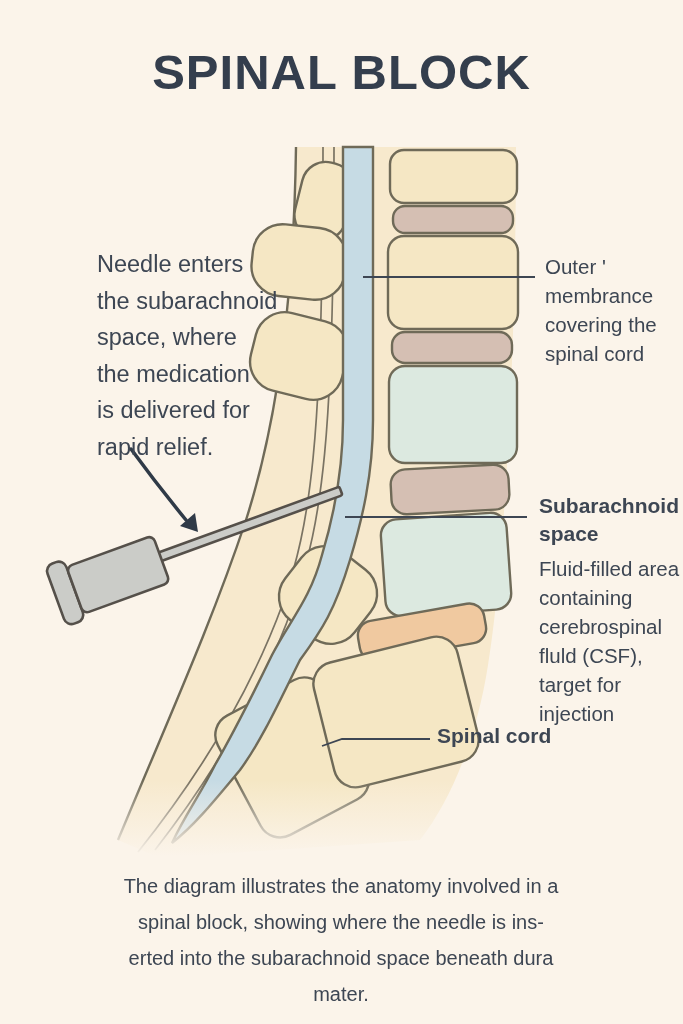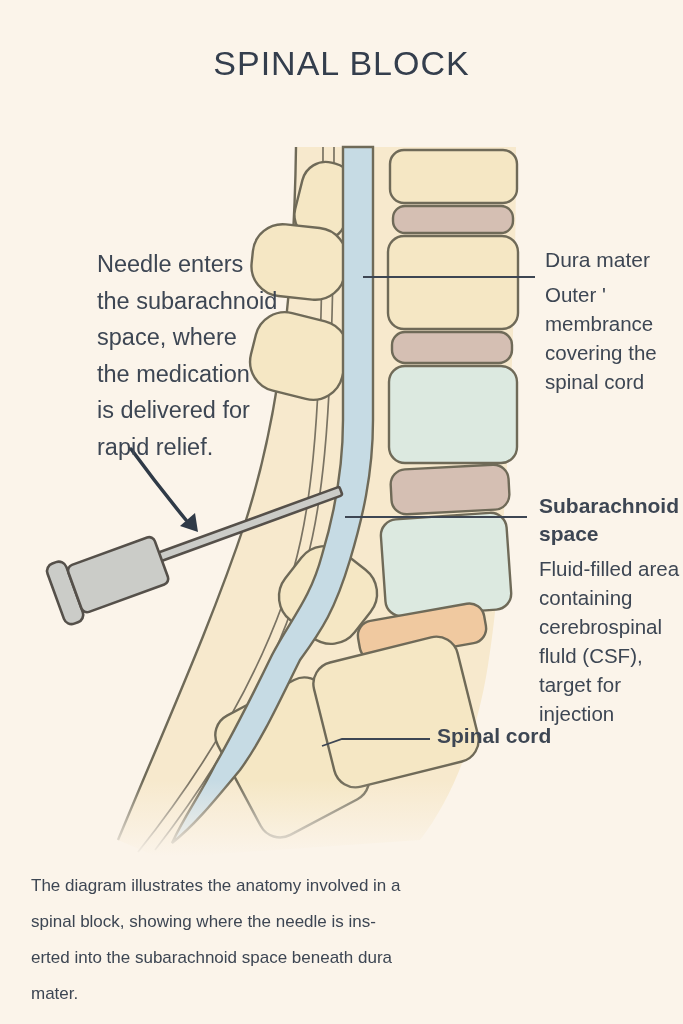--- a/index.html
+++ b/index.html
@@ -9,37 +9,37 @@
     --needle_gray:#cbccc8; --needle_outline:#55504a; --leader_line:#3d4653;
   }
   *{margin:0;padding:0;box-sizing:border-box;}
   body{font-family:"Liberation Sans",sans-serif;background:#888;}
   .page{
     position:relative;width:683px;height:1024px;margin:0 auto;
     background:var(--background);overflow:hidden;
   }
   .title{
     position:absolute;top:44px;left:0;width:683px;text-align:center;
-    font-size:34px;font-weight:normal;letter-spacing:1px;color:var(--title_text);
+    font-size:49px;font-weight:bold;letter-spacing:1px;color:var(--title_text);
   }
   .note{
     position:absolute;color:var(--body_text);white-space:pre-line;margin-left:40px;
   }
   .left-note{
     left:57px;top:246px;width:220px;font-size:23.5px;line-height:36.5px;
   }
   .label-title{font-size:21px;line-height:28px;color:var(--body_text);white-space:pre-line;}
   .label-title.bold{font-weight:bold;}
   .label-desc{font-size:20.5px;line-height:29px;color:var(--body_text);white-space:pre-line;margin-top:6px;}
   .dura-label{position:absolute;left:545px;top:246px;width:135px;}
   .sub-label{position:absolute;left:539px;top:492px;width:150px;}
   .cord-label{position:absolute;left:437px;top:722px;width:242px;}
   .caption{
-    position:absolute;left:31px;top:868px;width:620px;text-align:left;
-    font-size:17px;line-height:36px;color:var(--body_text);white-space:pre-line;
+    position:absolute;left:31px;top:868px;width:620px;text-align:center;
+    font-size:20px;line-height:36px;color:var(--body_text);white-space:pre-line;
   }
   svg.illustration{position:absolute;left:0;top:0;}
   .outline-stroke{stroke:var(--outline);stroke-width:2.4;fill:none;}
   .thin-stroke{stroke:#7a7363;stroke-width:1.7;fill:none;}
   .shape{stroke:var(--outline);stroke-width:2.4;}
   .fill-tissue{fill:var(--tissue);}
   .fill-bone{fill:var(--bone);}
   .fill-mauve{fill:var(--disc_mauve);}
   .fill-teal{fill:var(--vertebra_teal);}
   .fill-orange{fill:var(--disc_orange);}
@@ -124,21 +124,20 @@
   <div class="title">SPINAL BLOCK</div>
 
   <div class="note left-note">Needle enters
 the subarachnoid
 space, where
 the medication
 is delivered for
 rapid relief.</div>
 
   <div class="dura-label">
-    <div class="label-title">Dura mater</div>
     <div class="label-desc">Outer '
 membrance
 covering the
 spinal cord</div>
   </div>
 
   <div class="sub-label">
     <div class="label-title bold">Subarachnoid
 space</div>
     <div class="label-desc">Fluid-filled area

